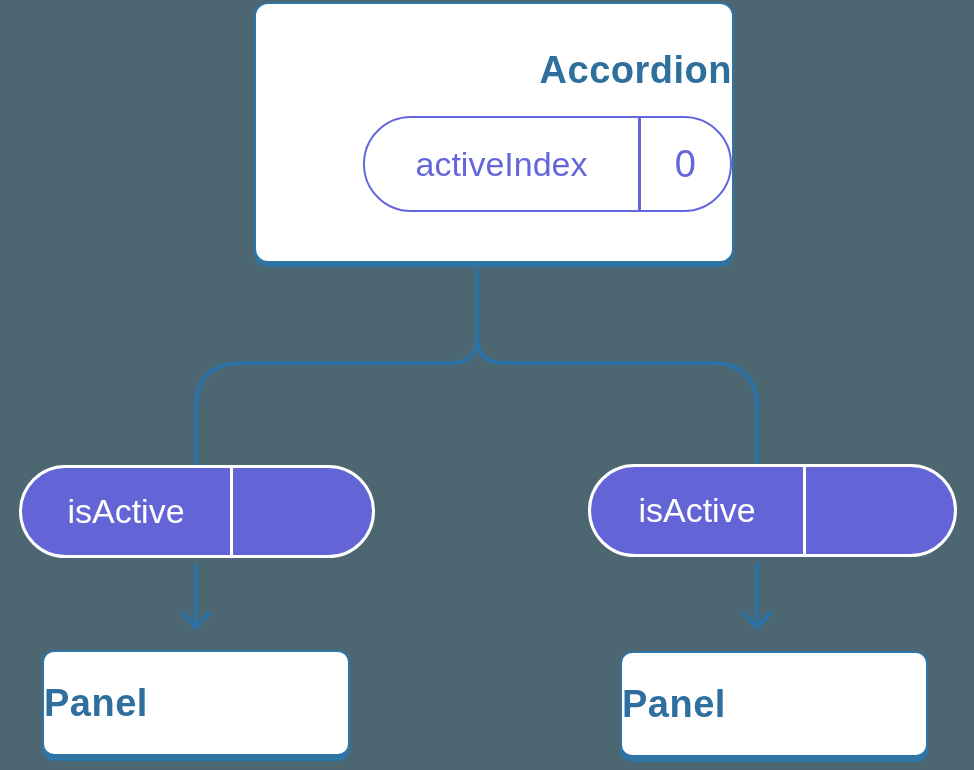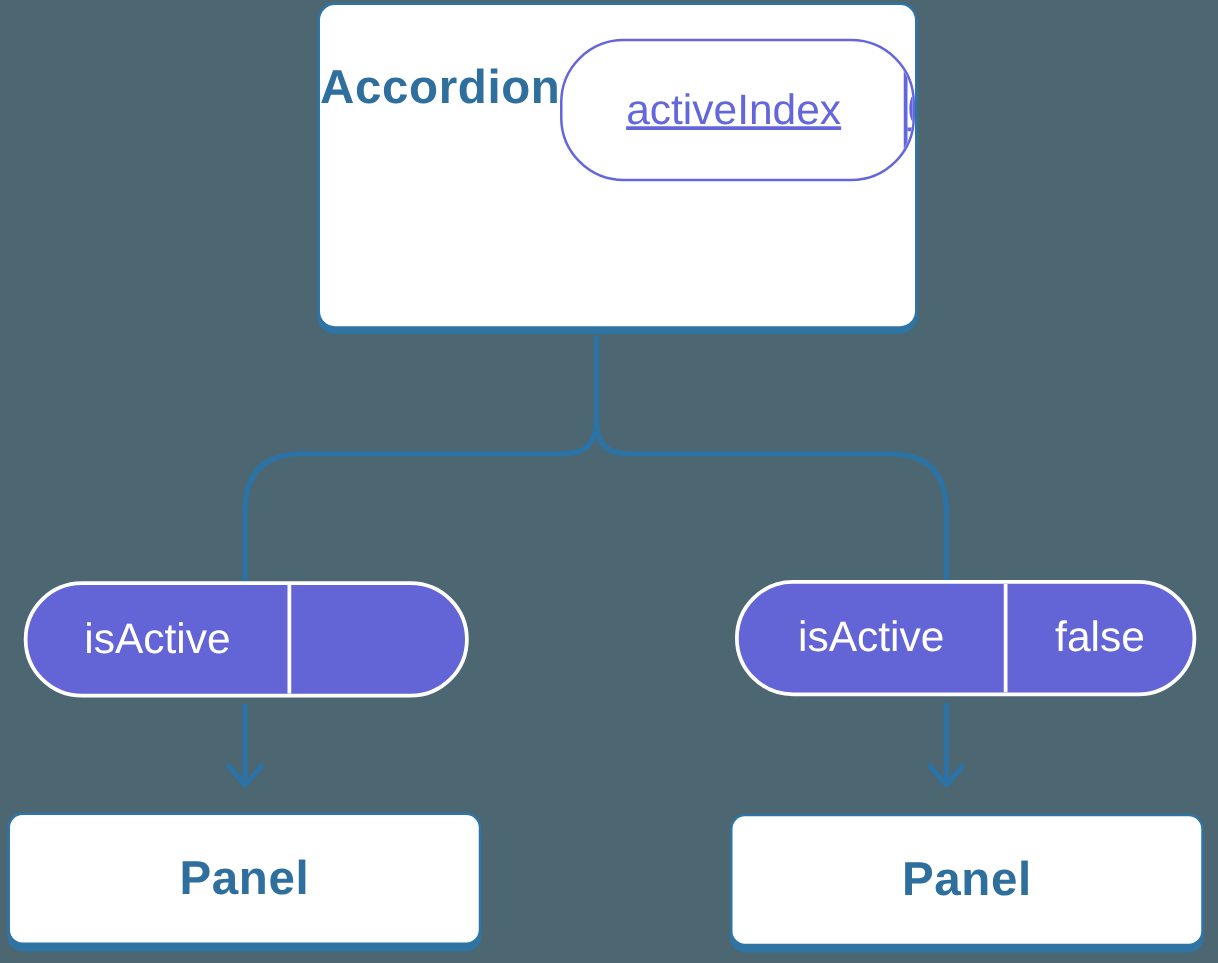--- a/index.html
+++ b/index.html
@@ -26,54 +26,53 @@
     stroke-linecap:round;stroke-linejoin:round;
   }
   .node{
     position:absolute;z-index:1;box-sizing:border-box;
     background:var(--node-bg);
     border:2px solid var(--node-border);
     box-shadow:0 4px 0 var(--node-border);
   }
   .accordion-node{
     left:254px;top:2px;width:480px;height:261px;border-radius:14px;
-    display:flex;flex-direction:row;align-items:flex-start;
+    display:flex;flex-direction:column;align-items:flex-end;
   }
   .node-title{
     color:var(--node-text);font-size:38px;font-weight:600;
     line-height:1;letter-spacing:.5px;
   }
   .accordion-node .node-title{margin-top:47px;}
   .pill{
     box-sizing:border-box;display:grid;align-items:stretch;
     border-radius:51px;overflow:hidden;
   }
   .pill-cell{display:flex;align-items:center;justify-content:center;}
   .state-pill{
-    margin-top:27px;width:369px;height:114px;background:var(--node-bg);
+    margin-top:27px;width:369px;height:96px;background:var(--node-bg);
     border:2.5px solid var(--state-accent);
     grid-template-columns:273px 2.5px 1fr;
     color:var(--state-accent);
-    text-decoration:underline;
   }
   .state-pill .pill-name{font-size:34px;}
   .state-pill .pill-value{font-size:38px;}
   .state-pill .pill-divider{background:var(--state-accent);}
   .prop-pill{
     position:absolute;z-index:1;height:93px;background:var(--pill-fill);
     border:3px solid var(--pill-border);color:var(--pill-text);
     font-size:34px;
   }
   .prop-pill .pill-divider{background:var(--pill-border);}
   .prop-pill-left{left:19px;top:465px;width:356px;grid-template-columns:208px 3px 1fr;}
   .prop-pill-right{left:588px;top:464px;width:369px;grid-template-columns:212px 3px 1fr;}
   .panel-node{
-    width:379px;height:106px;border-radius:12px;
+    width:308px;height:106px;border-radius:12px;
     box-shadow:0 5px 0 var(--node-border);
-    display:flex;align-items:center;justify-content:center;
+    display:flex;align-items:center;justify-content:flex-start;margin-left:36px;
   }
   .panel-node-left{left:6px;top:650px;}
   .panel-node-right{left:584px;top:651px;}
 </style>
 </head>
 <body>
 
 <div class="stage">
 
   <svg class="connectors" width="974" height="770" viewBox="0 0 974 770" aria-hidden="true">
@@ -95,21 +94,20 @@
   </div>
 
   <div class="pill prop-pill prop-pill-left">
     <div class="pill-cell pill-name">isActive</div>
     <div class="pill-divider"></div>
   </div>
 
   <div class="pill prop-pill prop-pill-right">
     <div class="pill-cell pill-name">isActive</div>
     <div class="pill-divider"></div>
-    <div class="pill-cell pill-value">false</div>
   </div>
 
   <div class="node panel-node panel-node-left">
     <div class="node-title">Panel</div>
   </div>
 
   <div class="node panel-node panel-node-right">
     <div class="node-title">Panel</div>
   </div>
 

